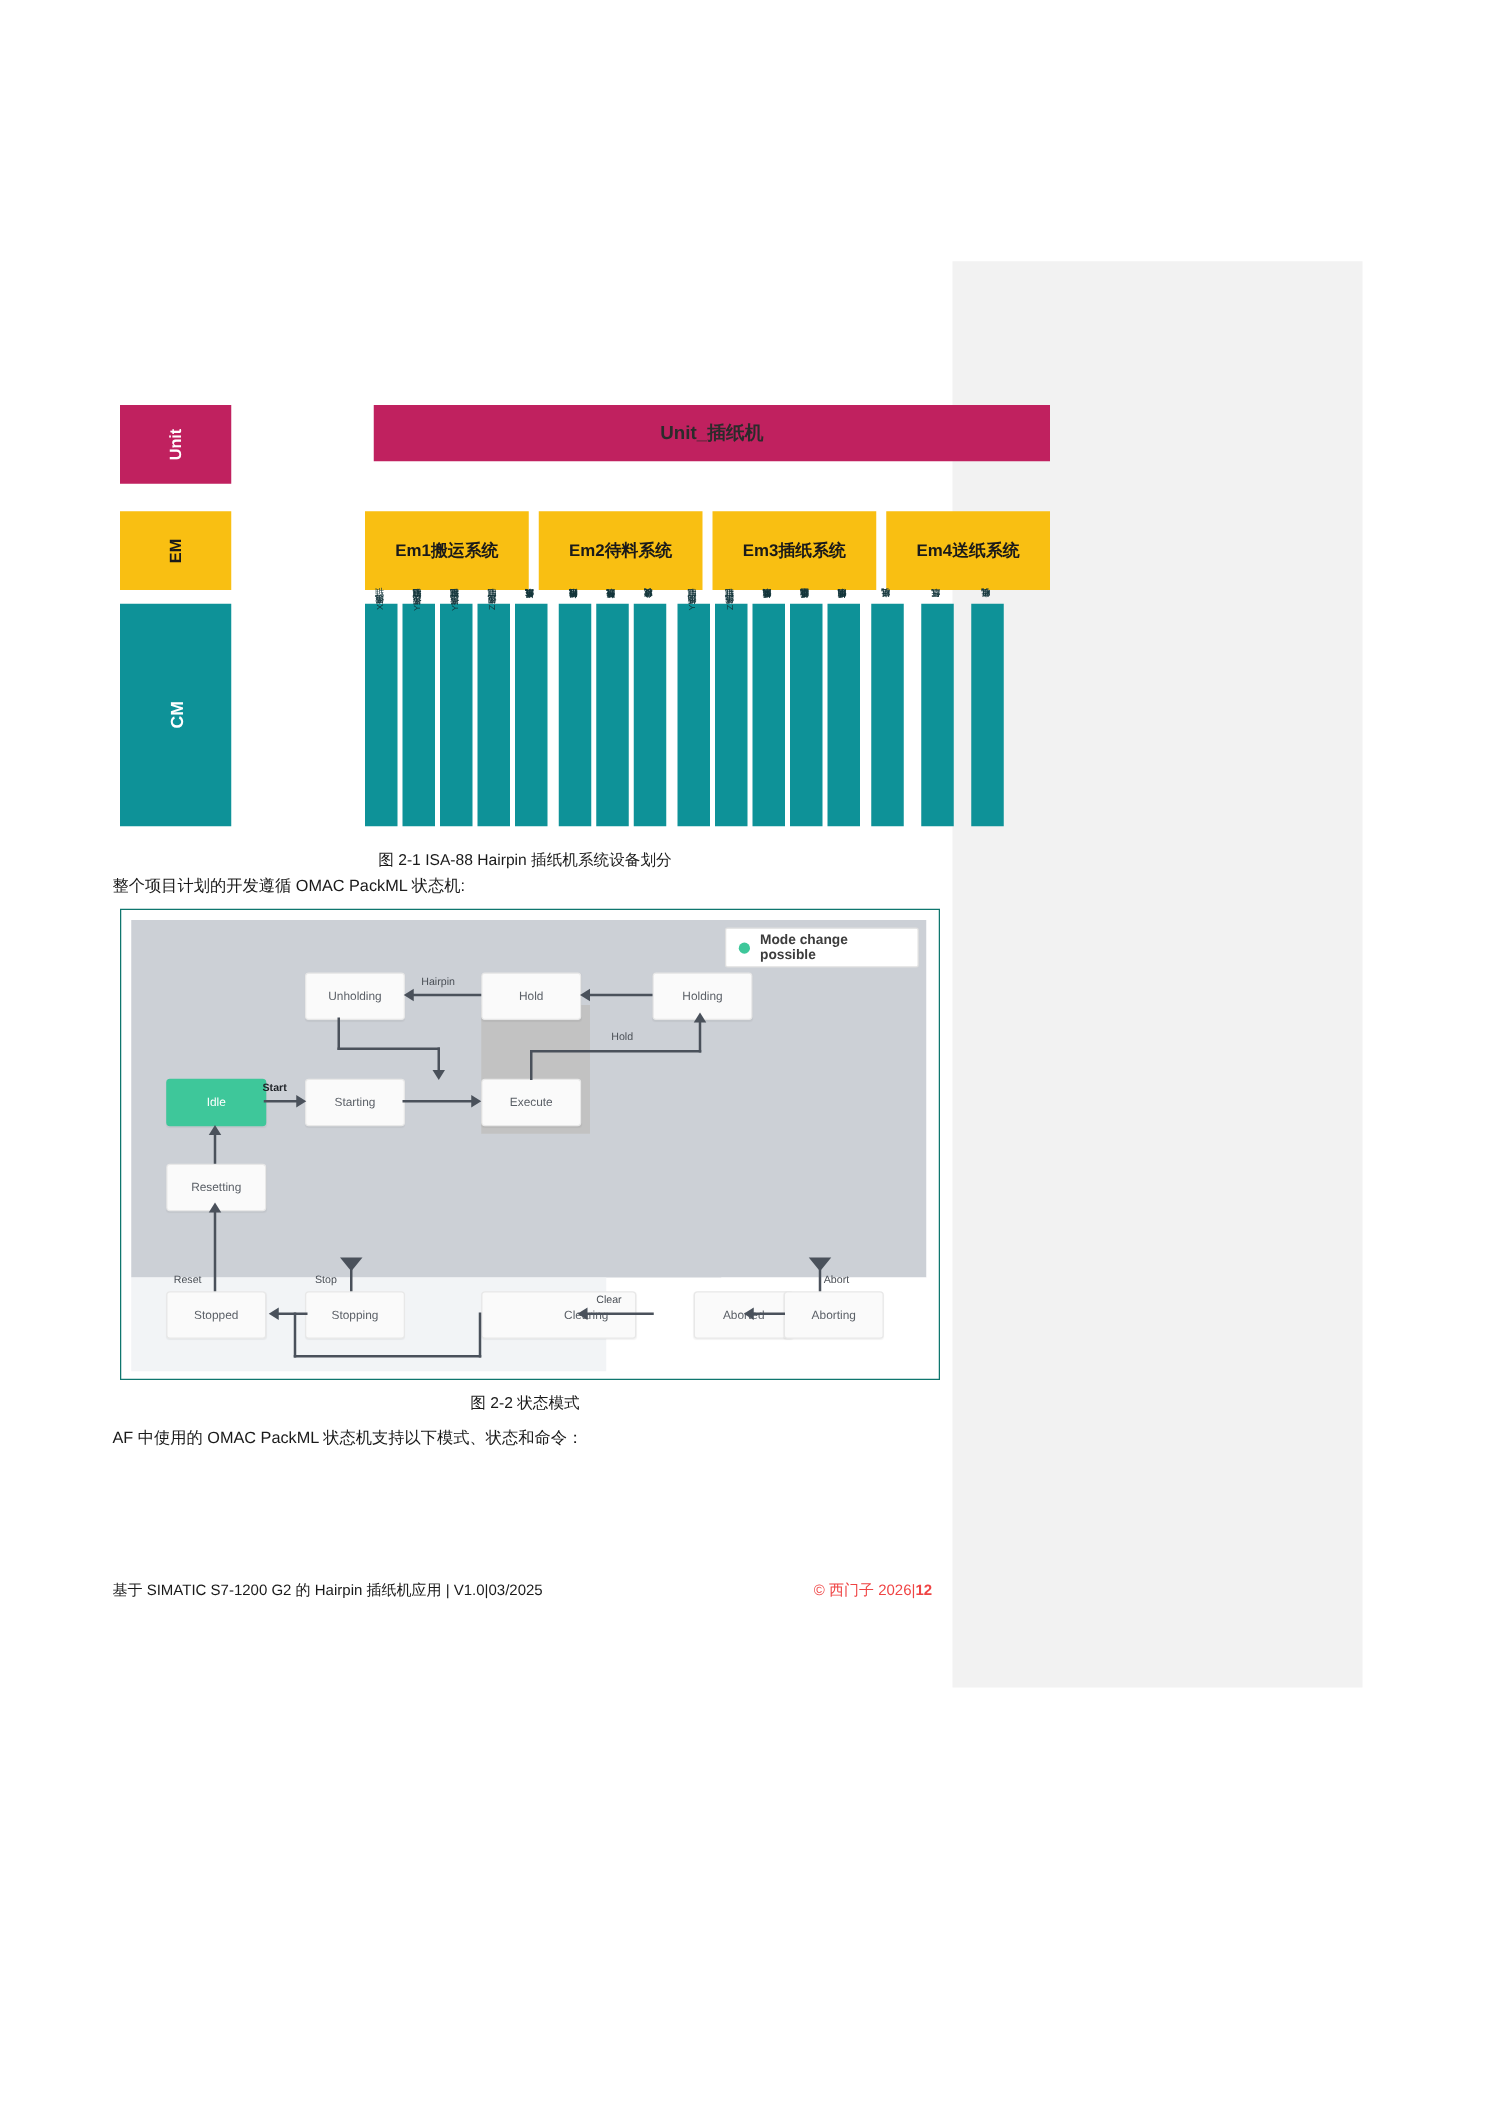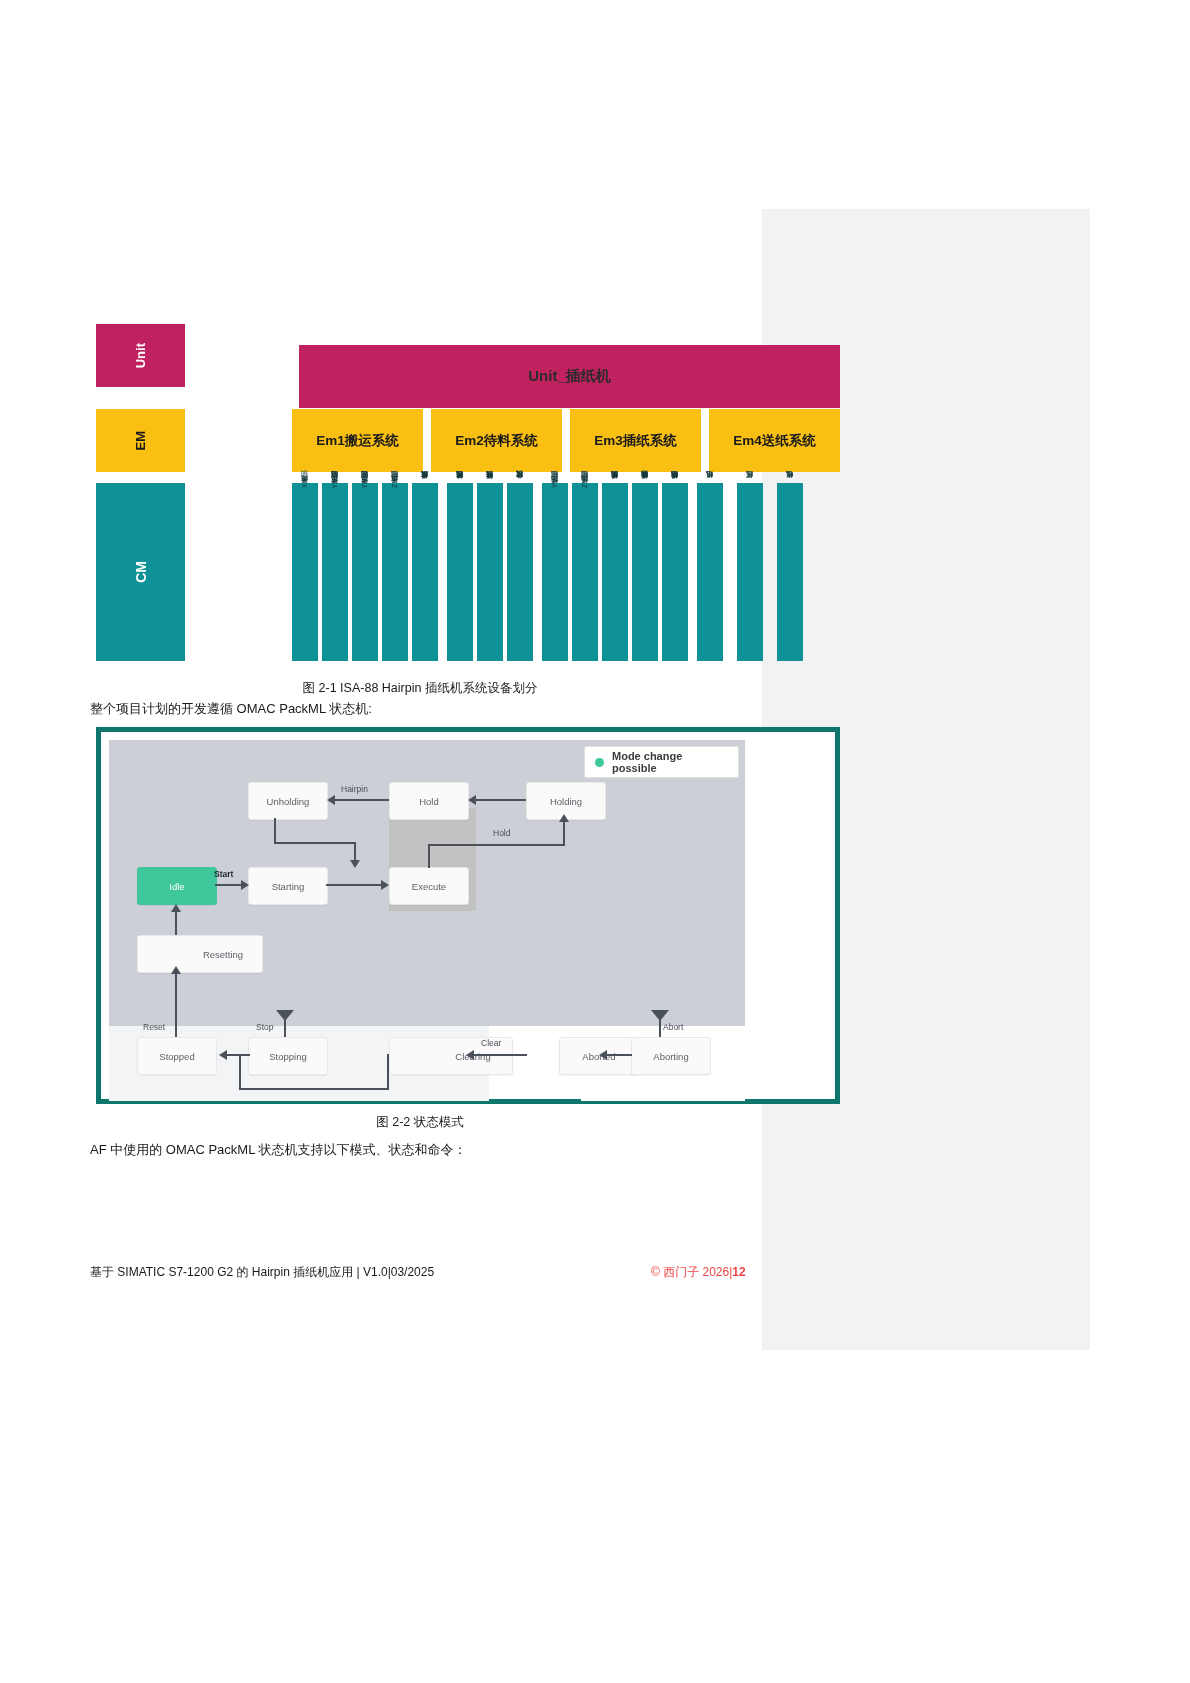--- a/index.html
+++ b/index.html
@@ -21,23 +21,23 @@
   .isa-fig{position:absolute;left:96px;top:324px;width:648px;height:337px;}
 
   .lbl-box{
     display:flex;align-items:center;justify-content:center;
     color:#1a1a1a;font-weight:bold;
   }
   .vert{writing-mode:vertical-rl;transform:rotate(180deg);}
 
   .unit-label{position:absolute;left:0;top:0;width:89px;height:63px;
     background:#c0215f;color:#fff;font-size:13px;}
-  .unit-main{position:absolute;left:203px;top:0;width:541px;height:63px;
+  .unit-main{position:absolute;left:203px;top:0;width:541px;height:45px;
     background:#c0215f;color:#2b2b2b;font-size:15px;font-weight:bold;
-    display:flex;align-items:center;justify-content:center;margin-top:21px;}
+    display:flex;align-items:center;justify-content:center;}
 
   .em-label{position:absolute;left:0;top:85px;width:89px;height:63px;
     background:#f9bf12;font-size:13px;}
   .em-row{position:absolute;left:196px;top:85px;width:548px;height:63px;
     display:flex;gap:8px;}
   .em-cell{flex:1;background:#f9bf12;display:flex;align-items:center;
     justify-content:center;font-size:13.5px;font-weight:bold;color:#1a1a1a;}
 
   .cm-label{position:absolute;left:0;top:159px;width:89px;height:178px;
     background:#0e9298;color:#fff;font-size:14px;}
@@ -56,22 +56,22 @@
     font-size:12.5px;color:#1a1a1a;
   }
   .cap1{top:680px;}
   .cap2{top:1114px;}
 
   .body-text{position:absolute;left:90px;font-size:13px;color:#1a1a1a;}
   .t1{top:700px;}
   .t2{top:1141px;}
 
   
-  .sm-fig{position:absolute;left:96px;top:727px;width:744px;height:377px;
-    background:#ffffff;border:5px solid #0f766e;box-sizing:border-box;}
+  .sm-fig{position:absolute;left:96px;top:727px;width:656px;height:377px;
+    background:#ffffff;border:1px solid #0f766e;box-sizing:border-box;}
   .sm-upper{position:absolute;left:8px;top:8px;width:636px;height:286px;
     background:#ccd0d6;}
   .sm-lower{position:absolute;left:8px;top:294px;width:380px;height:75px;
     background:#f2f4f6;}
   .sm-lower2{position:absolute;left:480px;top:294px;width:164px;height:75px;
     background:#ffffff;}
 
   .legend{
     position:absolute;left:483px;top:14px;width:155px;height:32px;
     background:#fff;border:1px solid #e0e0e0;border-radius:2px;
@@ -224,21 +224,21 @@
     <div class="edge" style="left:173px;top:110px;width:82px;height:2px;"></div>
     <div class="edge" style="left:253px;top:110px;width:2px;height:22px;"></div>
     <div class="arrow ar-down" style="left:249px;top:128px;"></div>
 
     <div class="edge" style="left:327px;top:112px;width:2px;height:24px;"></div>
     <div class="edge" style="left:327px;top:112px;width:137px;height:2px;"></div>
     <div class="edge" style="left:462px;top:88px;width:2px;height:26px;"></div>
     <div class="arrow ar-up" style="left:458px;top:82px;"></div>
     <div class="elabel" style="left:392px;top:96px;">Hold</div>
 
-    <div class="node" style="left:36px;top:203px;width:78px;height:36px;padding-left:46px;">Resetting</div>
+    <div class="node" style="left:36px;top:203px;width:78px;height:36px;">Resetting</div>
     <div class="edge" style="left:74px;top:178px;width:2px;height:25px;"></div>
     <div class="arrow ar-up" style="left:70px;top:172px;"></div>
 
     <div class="edge" style="left:74px;top:239px;width:2px;height:84px;"></div>
     <div class="arrow ar-up" style="left:70px;top:234px;"></div>
     <div class="elabel" style="left:42px;top:290px;">Reset</div>
 
     <div class="funnel" style="left:175px;top:278px;"></div>
     <div class="edge" style="left:183px;top:286px;width:2px;height:34px;"></div>
     <div class="arrow ar-down" style="left:179px;top:316px;"></div>

